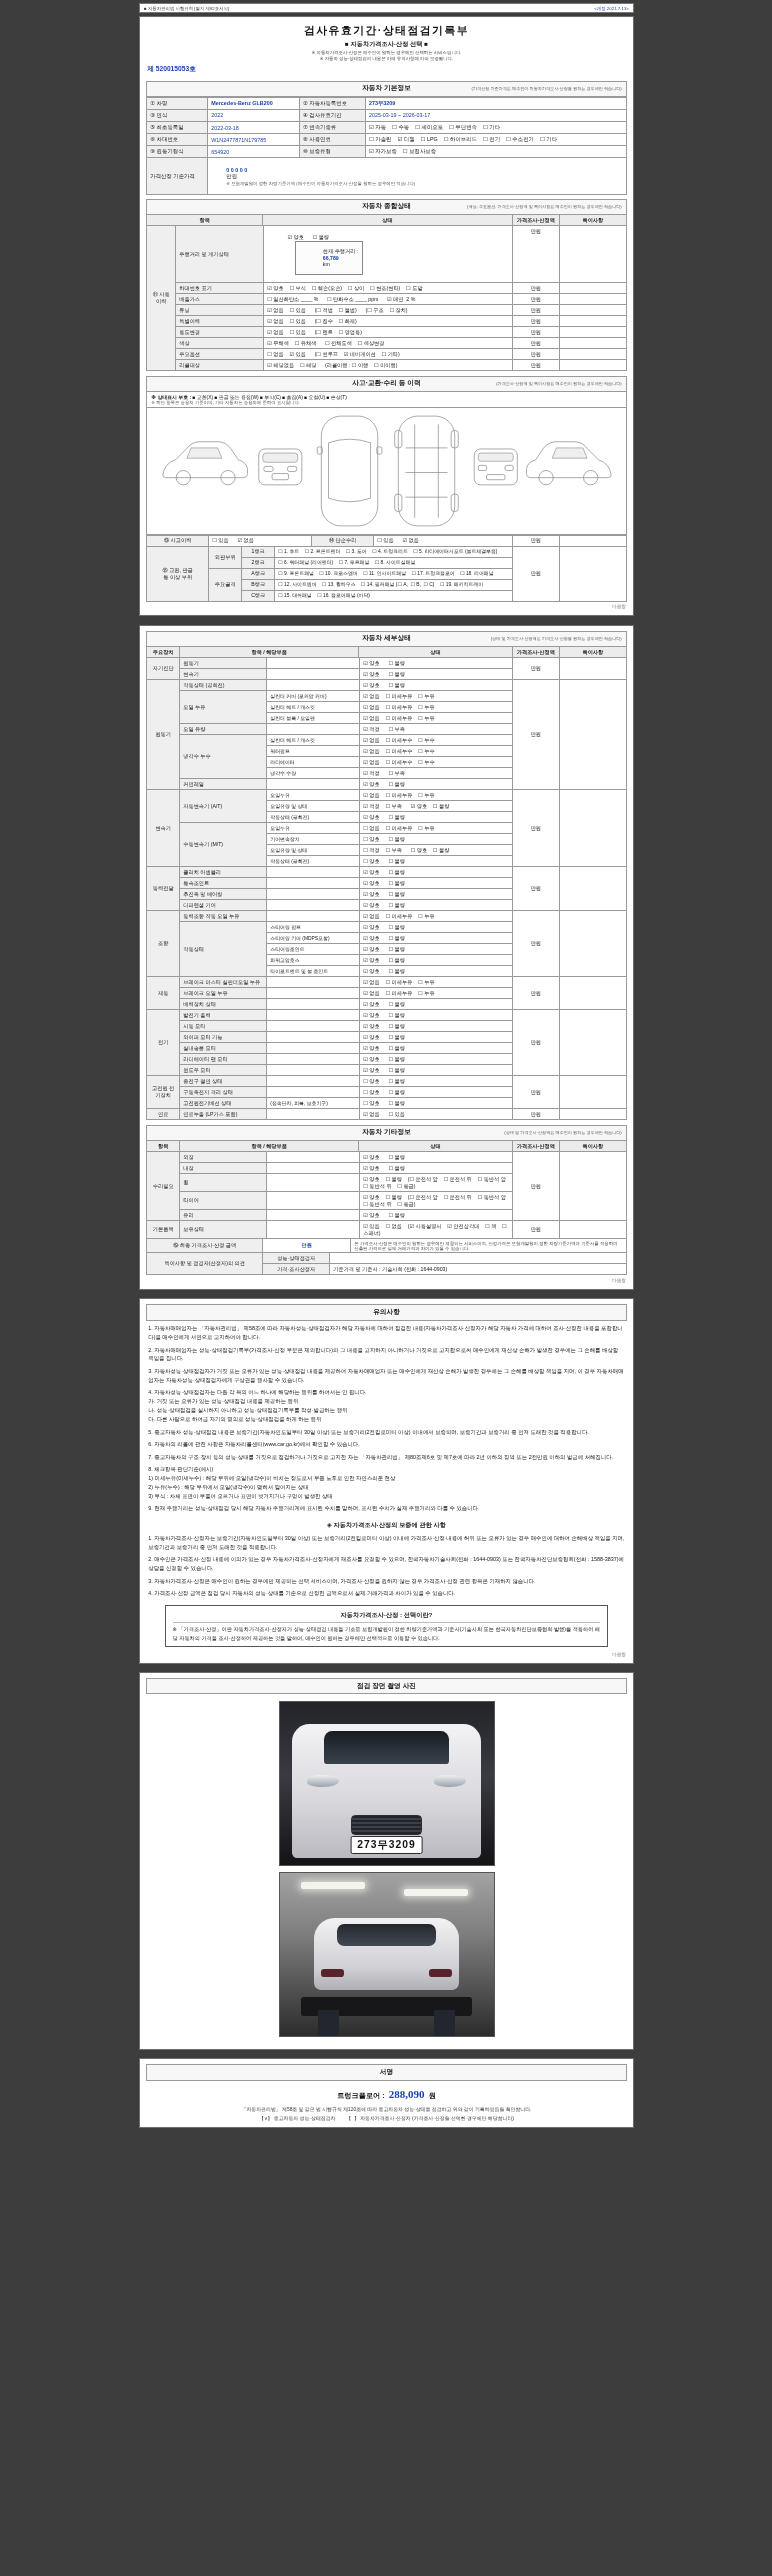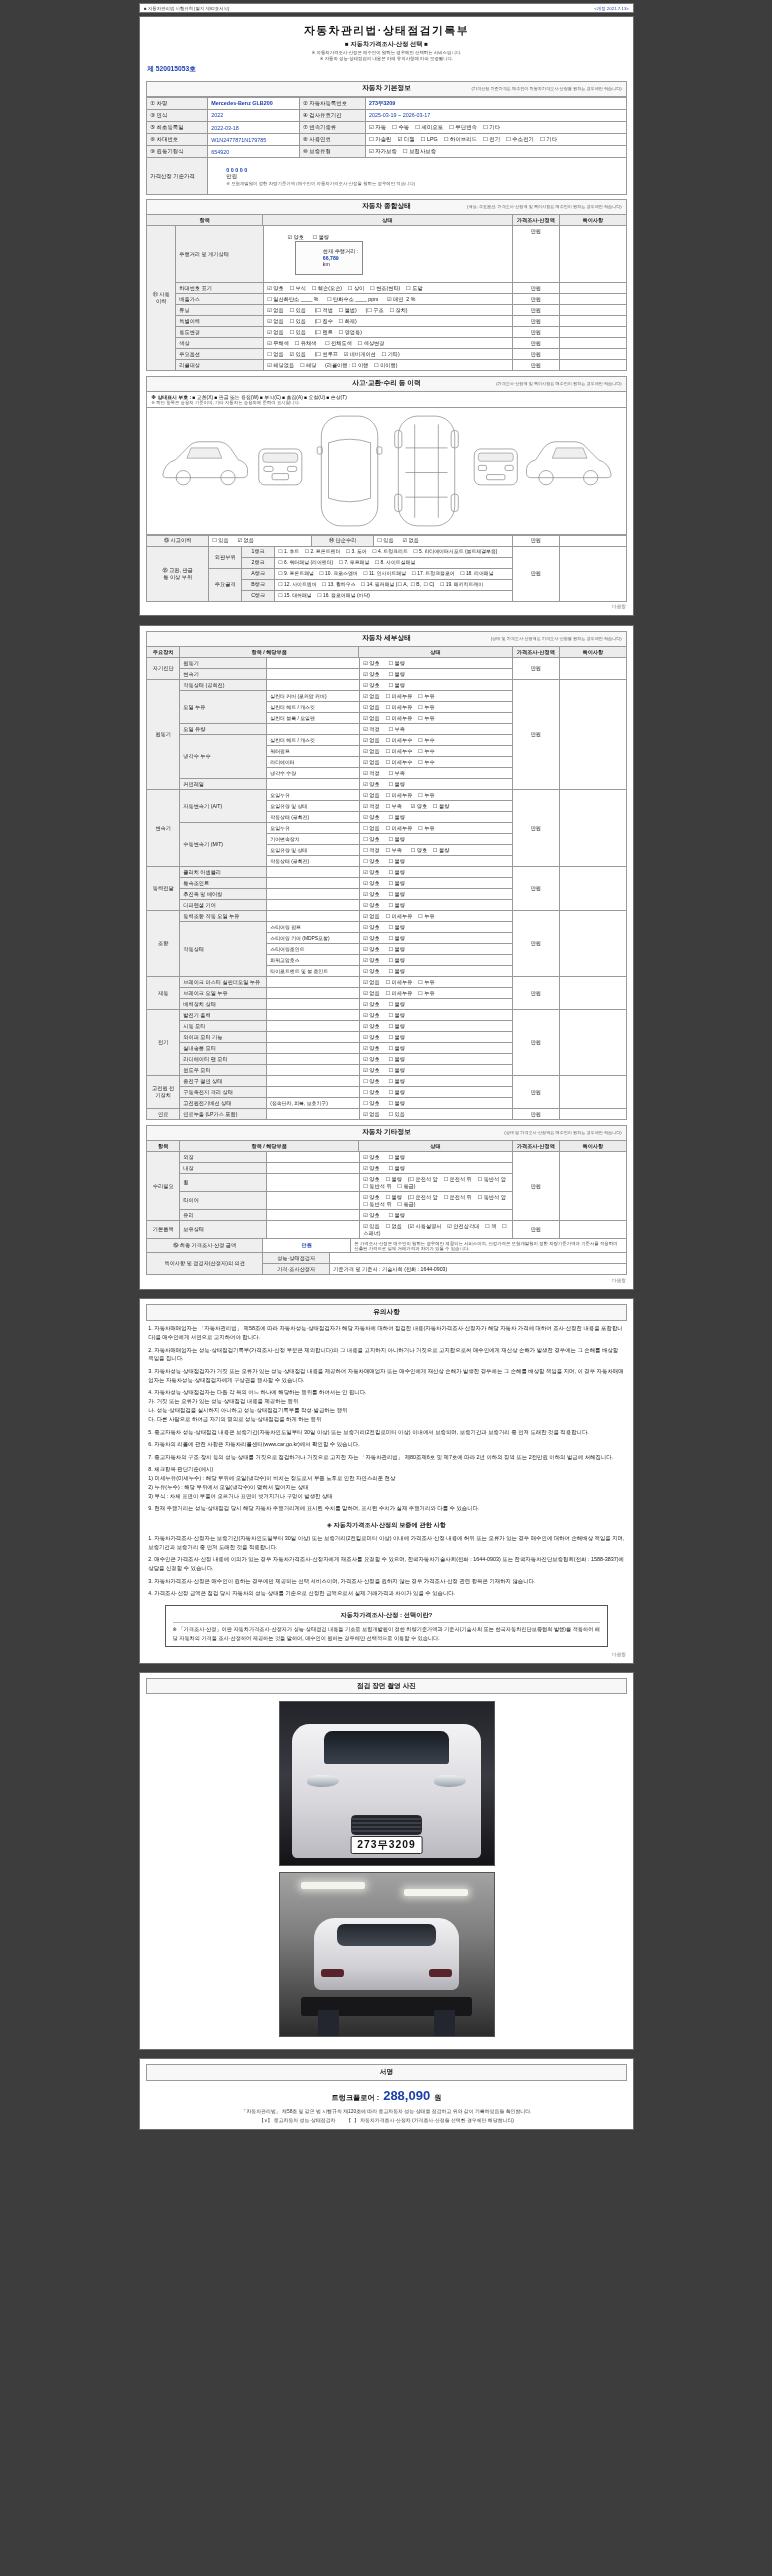--- a/index.html
+++ b/index.html
@@ -90,37 +90,37 @@
   .p2-light.l1{left:10%;}.p2-light.l2{right:12%;top:10%;}
   .p2-car{position:absolute;left:16%;right:16%;top:28%;height:44%;background:linear-gradient(180deg,#f2f2f4,#cfcfd4 70%,#aeaeb4);border-radius:20.6px 20.6px 7.2px 7.2px;}
   .p2-window{position:absolute;left:16%;right:16%;top:8%;height:30%;background:linear-gradient(#23262c,#434a54);border-radius:7.2px;}
   .p2-taillight{position:absolute;bottom:18%;width:16%;height:12%;background:#57242b;border-radius:3.1px;}
   .p2-taillight.t1{left:5%;}.p2-taillight.t2{right:5%;}
   .p2-under{position:absolute;left:10%;right:10%;bottom:12%;height:12%;background:#17171a;border-radius:3.1px;}
   .p2-lift{position:absolute;bottom:0;width:10%;height:16%;background:#23262e;}
   .p2-lift.lf1{left:18%;}.p2-lift.lf2{right:18%;}
   
   .feeline{text-align:center;margin:7.2px 0 5.2px;font-size:7.2px;font-weight:bold;}
-  .feeval{color:#1a3fae;font-size:13px;margin:0 2.1px;}
+  .feeval{color:#1a3fae;font-size:11px;margin:0 2.1px;font-family:Liberation Serif, serif;}
   .signline{text-align:center;font-size:4.9px;color:#333;margin-top:2.6px;white-space:pre-wrap;}
   svg .ln{fill:none;stroke:#8a8a8a;stroke-width:1.4;}
   svg .fl{fill:#efefef;stroke:#8a8a8a;stroke-width:1.2;}
 </style>
 </head>
 <body>
 
 <div class="page">
 
   <div class="topstrip">
     <span>■ 자동차관리법 시행규칙 [별지 제82호서식]</span>
     <span class="rev">&lt;개정 2021.7.13&gt;</span>
   </div>
 
   <div class="block">
-    <div class="doc-title">자동차관리법·상태점검기록부</div>
+    <div class="doc-title">검사유효기간·상태점검기록부</div>
     <div class="doc-subtitle">■ 자동차가격조사·산정 선택 ■</div>
     <div class="doc-subnote">※ 자동차가격조사·산정은 매수인이 원하는 경우에만 선택하는 서비스입니다.</div>
     <div class="doc-subnote">※ 자동차 성능·상태점검의 내용은 아래 유의사항에 따라 보증됩니다.</div>
     <div><span class="docno">제 520015053호</span></div>
 
     <div class="band">
       <span>자동차 기본정보</span>
       <span class="band-note">(가격산정 기준가격은 매수인이 자동차가격조사·산정을 원하는 경우에만 적습니다)</span>
     </div>
     <table class="basic">

